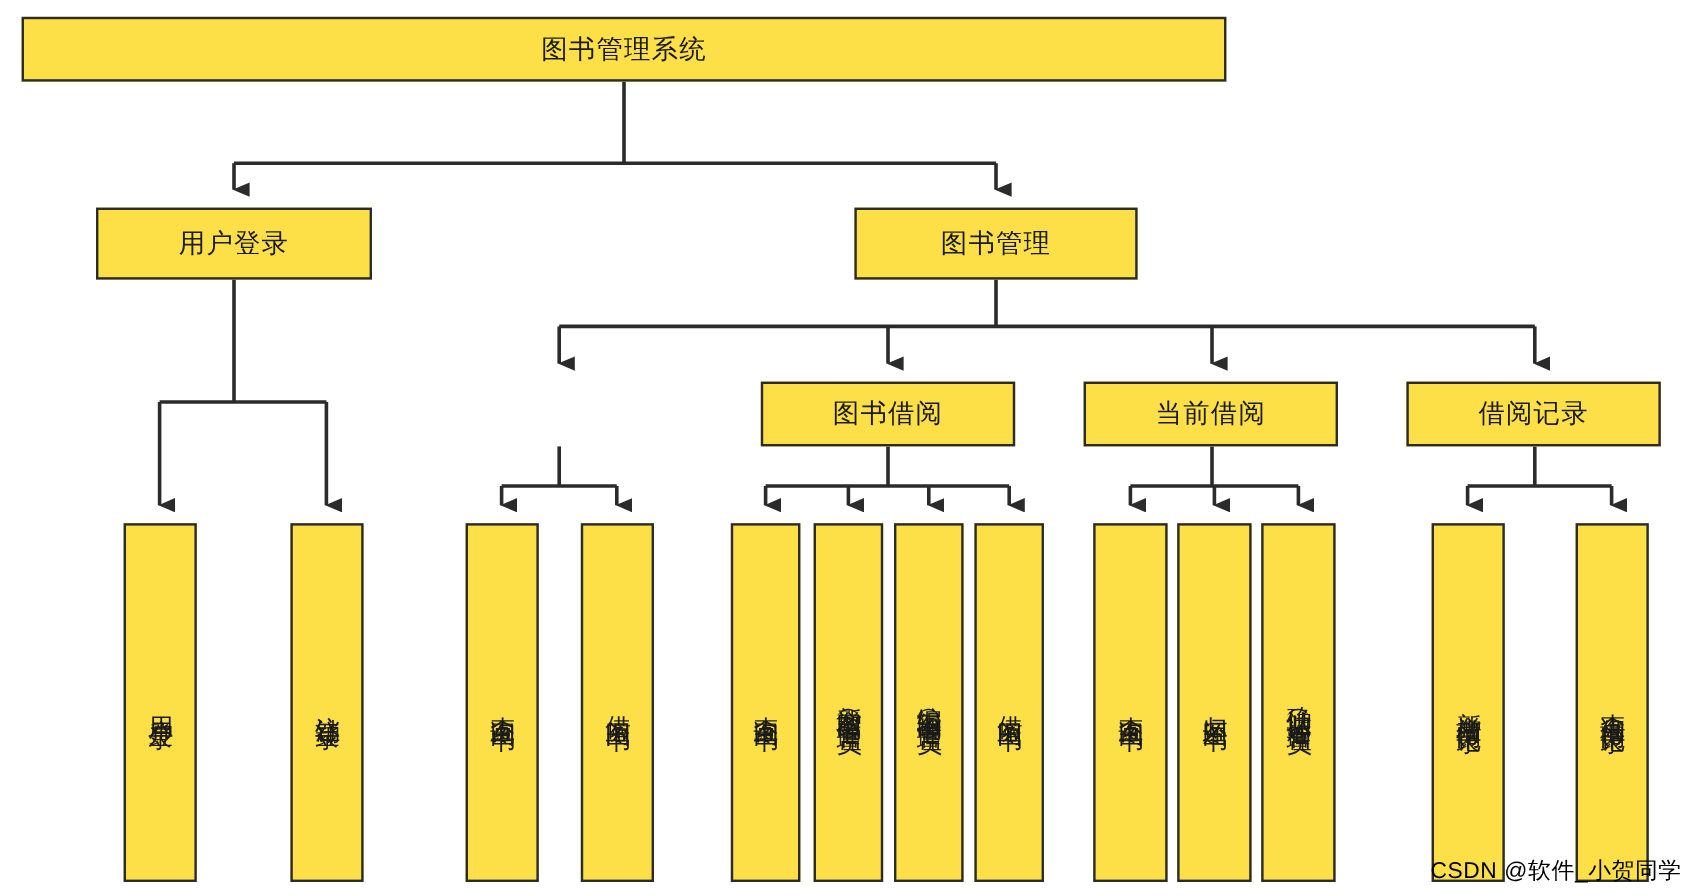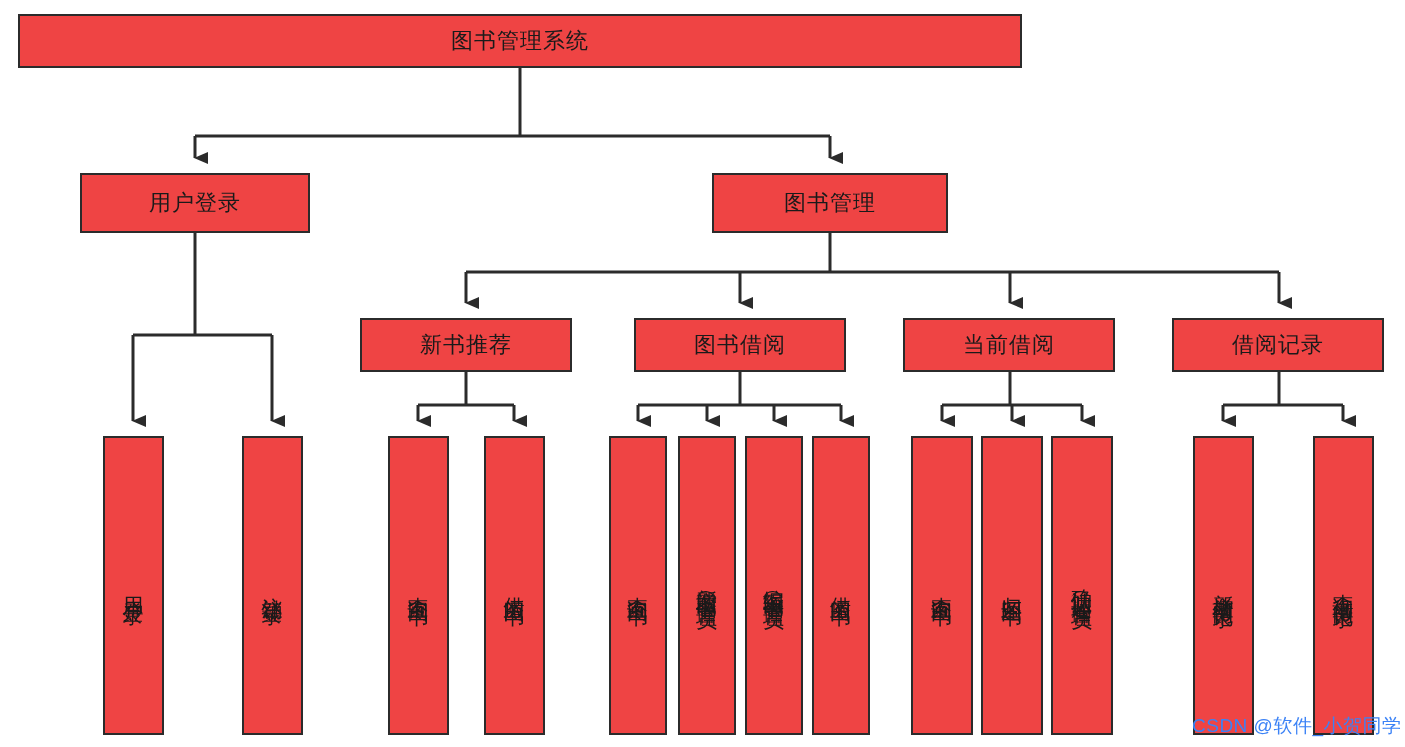--- a/index.html
+++ b/index.html
@@ -23,21 +23,21 @@
     position: absolute;
     left: 0;
     top: 0;
     width: 1405px;
     height: 747px;
   }
   .node {
     position: absolute;
     box-sizing: border-box;
     border: 2px solid #2b2b2b;
-    background: #ef4444;
+    background: #fde047;
     color: #1a1a1a;
     display: flex;
     align-items: center;
     justify-content: center;
     overflow: hidden;
   }
   .node-label {
     font-size: 22px;
     line-height: 1.15;
     letter-spacing: 1px;
@@ -53,21 +53,21 @@
     text-orientation: upright;
     font-size: 21px;
     letter-spacing: 3px;
     line-height: 1;
     white-space: normal;
     text-align: center;
   }
   .watermark {
     position: absolute;
     font-size: 19px;
-    color: #3b82f6;
+    color: #000000;
     letter-spacing: 0.5px;
     white-space: nowrap;
     pointer-events: none;
   }
 </style>
 </head>
 <body>
 
 <div id="stage">
 
@@ -125,23 +125,20 @@
     <span class="node-label">图书管理系统</span>
   </div>
 
   <div class="node" style="left:80px; top:173px; width:230px; height:60px;">
     <span class="node-label">用户登录</span>
   </div>
   <div class="node" style="left:712px; top:173px; width:236px; height:60px;text-align:right;">
     <span class="node-label">图书管理</span>
   </div>
 
-  <div class="node" style="left:360px; top:318px; width:212px; height:54px;">
-    <span class="node-label">新书推荐</span>
-  </div>
   <div class="node" style="left:634px; top:318px; width:212px; height:54px;">
     <span class="node-label">图书借阅</span>
   </div>
   <div class="node" style="left:903px; top:318px; width:212px; height:54px;">
     <span class="node-label">当前借阅</span>
   </div>
   <div class="node" style="left:1172px; top:318px; width:212px; height:54px;text-align:right;">
     <span class="node-label">借阅记录</span>
   </div>
 

